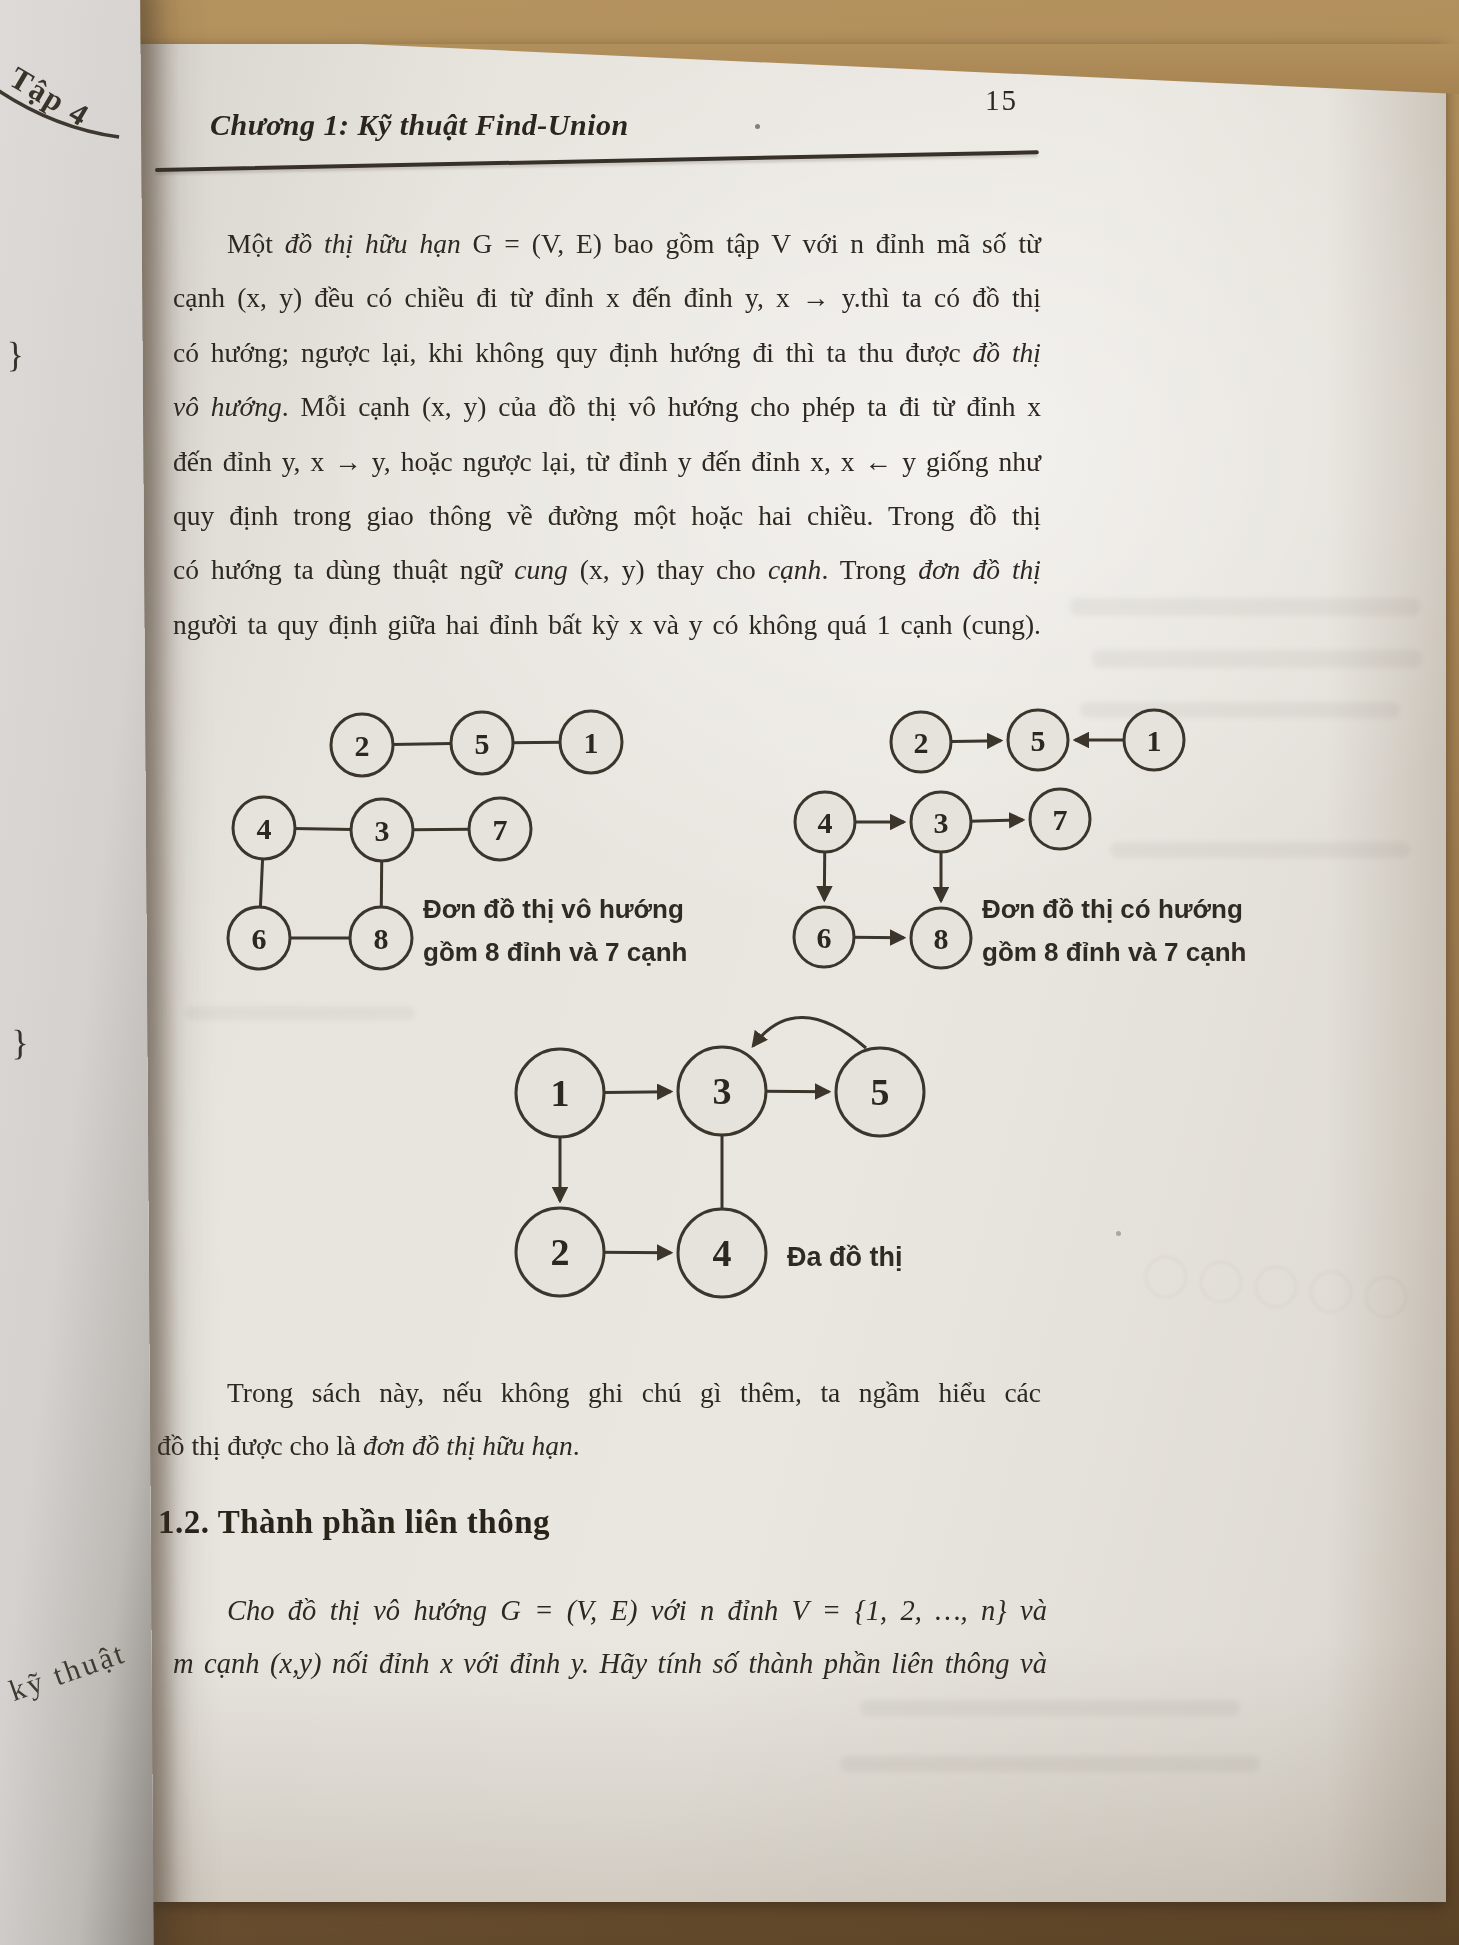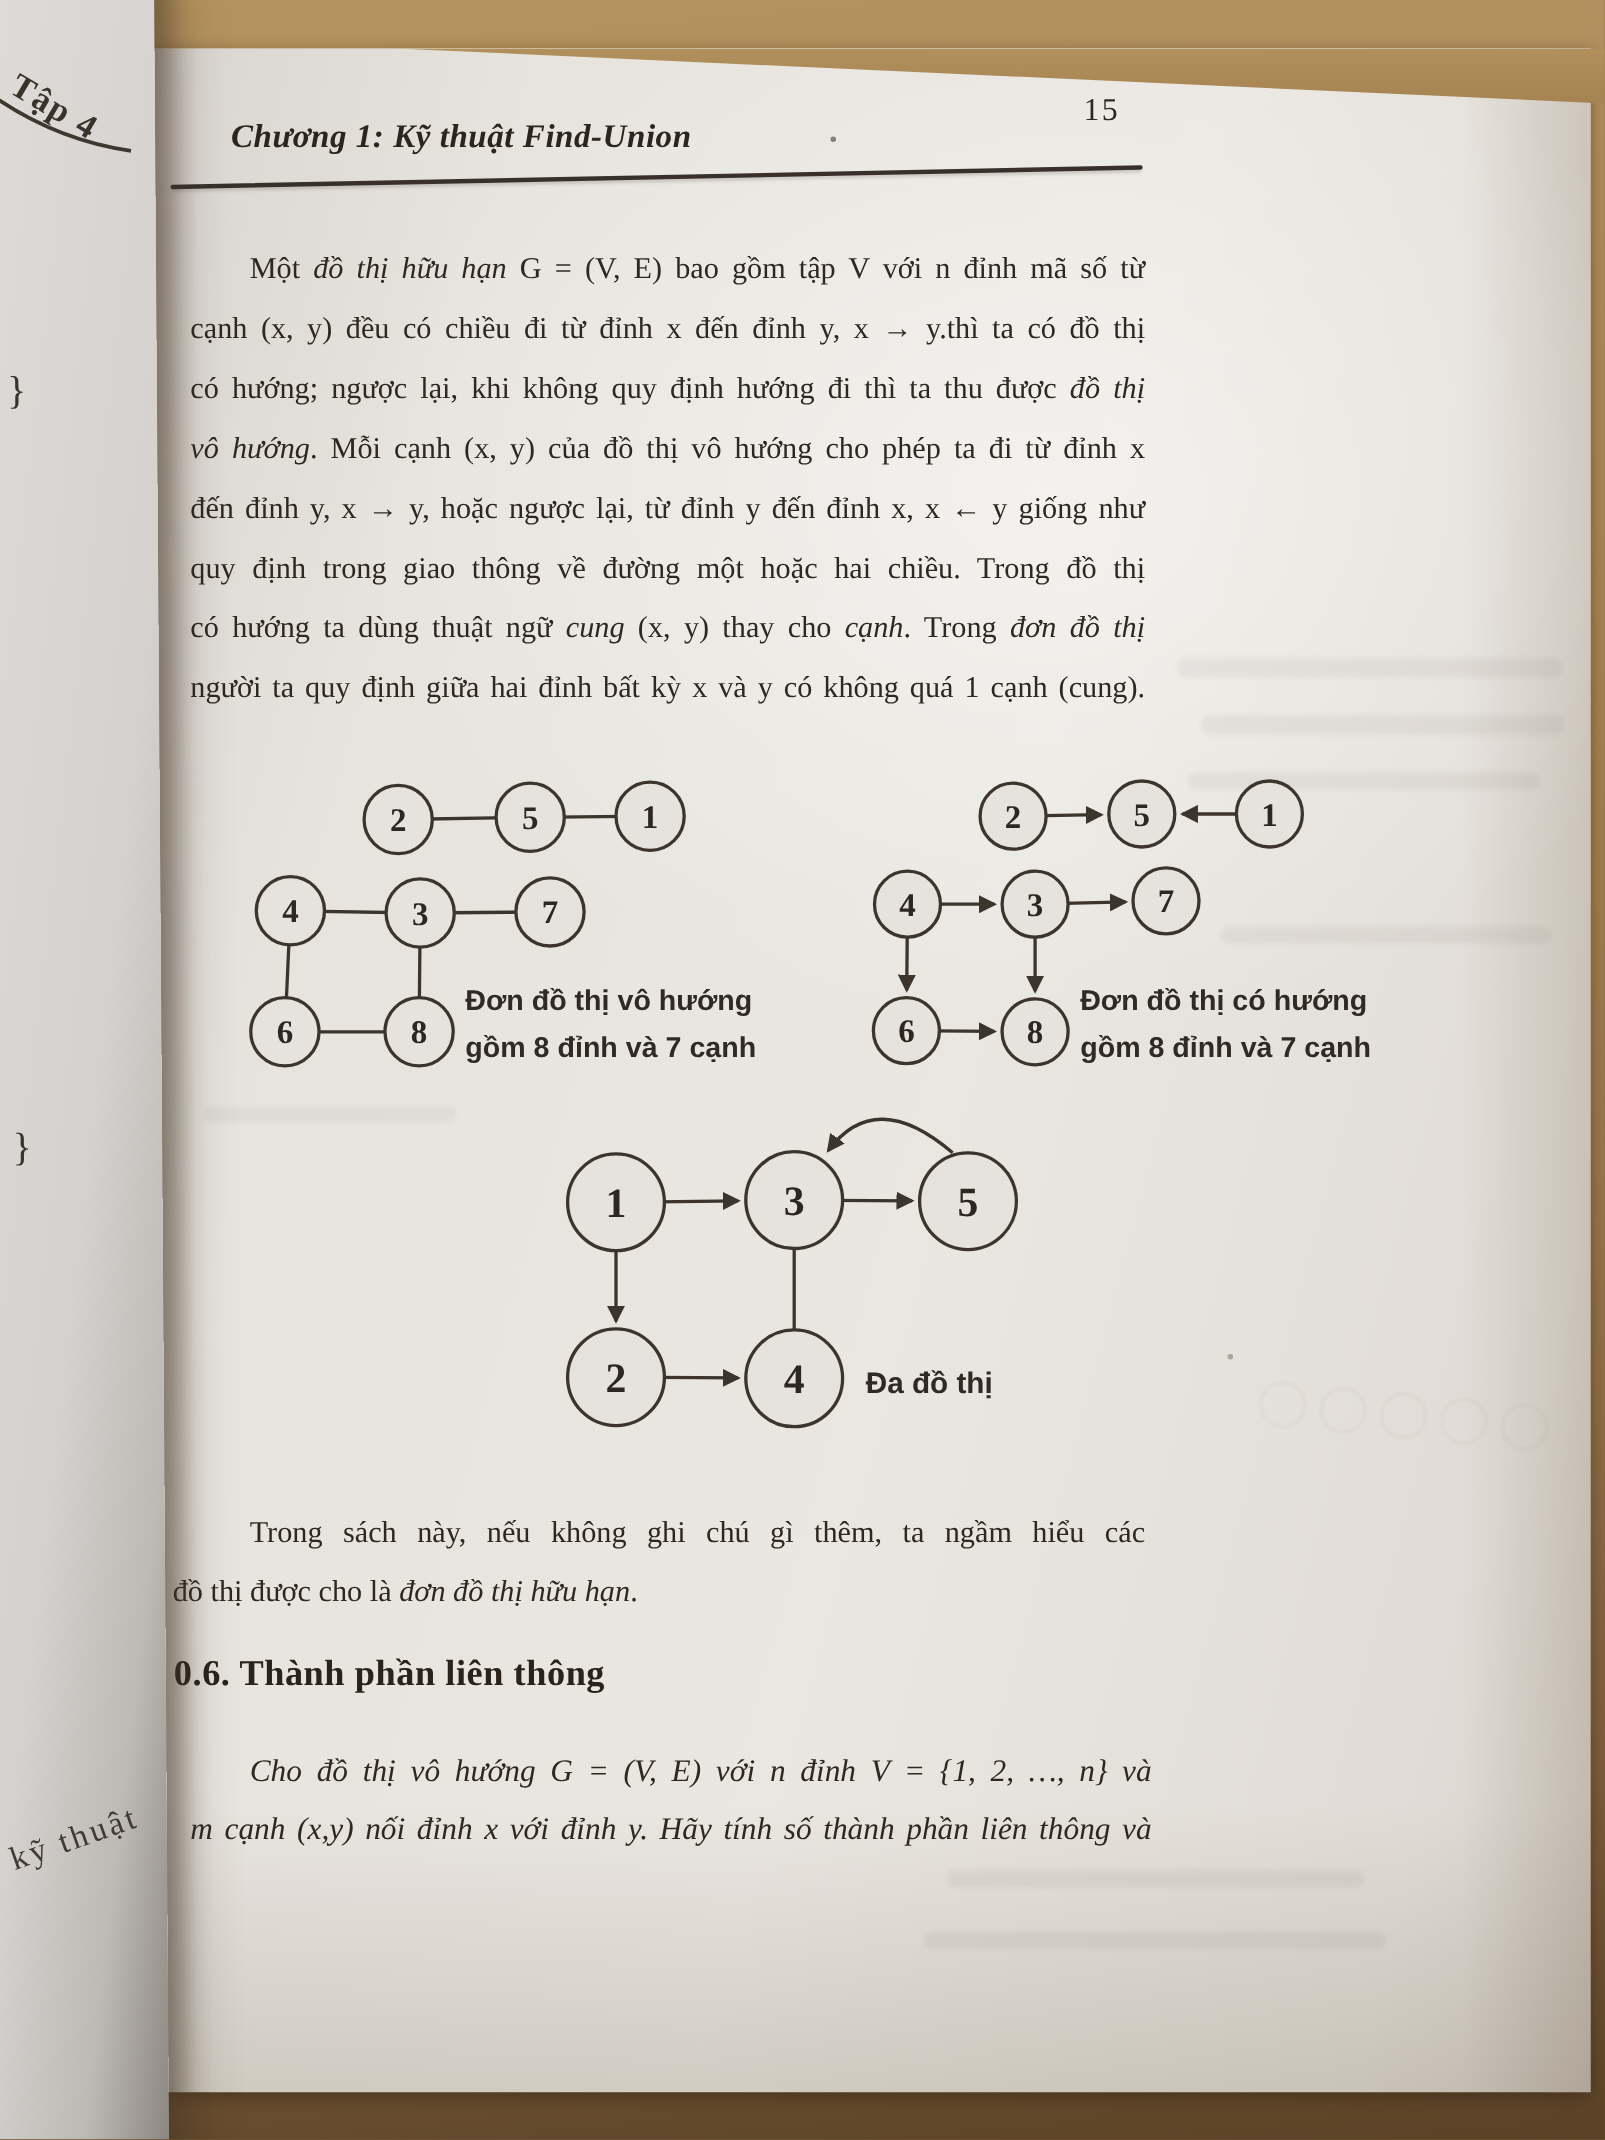--- a/index.html
+++ b/index.html
@@ -182,21 +182,21 @@
     <div class="cap cap2">
       <div>Đơn đồ thị có hướng</div>
       <div>gồm 8 đỉnh và 7 cạnh</div>
     </div>
     <div class="cap cap3">Đa đồ thị</div>
 
     <div class="para p2">
         <div class="pline indent just">Trong sách này, nếu không ghi chú gì thêm, ta ngầm hiểu các</div>
         <div class="pline">đồ thị được cho là <i>đơn đồ thị hữu hạn</i>.</div>
       </div>
-    <div class="sec">0.6. Thành phần liên thông</div>
+    <div class="sec">1.2. Thành phần liên thông</div>
     <div class="para p3">
         <div class="pline indent just">Cho đồ thị vô hướng G = (V, E) với n đỉnh V = {1, 2, …, n} và</div>
         <div class="pline just">m cạnh (x,y) nối đỉnh x với đỉnh y. Hãy tính số thành phần liên thông và</div>
       </div>
 
   </div>
 
   <div class="left-page">
     <div class="vol">... Tập 4</div>
     <svg class="vol-arc" width="134" height="70" viewBox="0 0 134 70">

